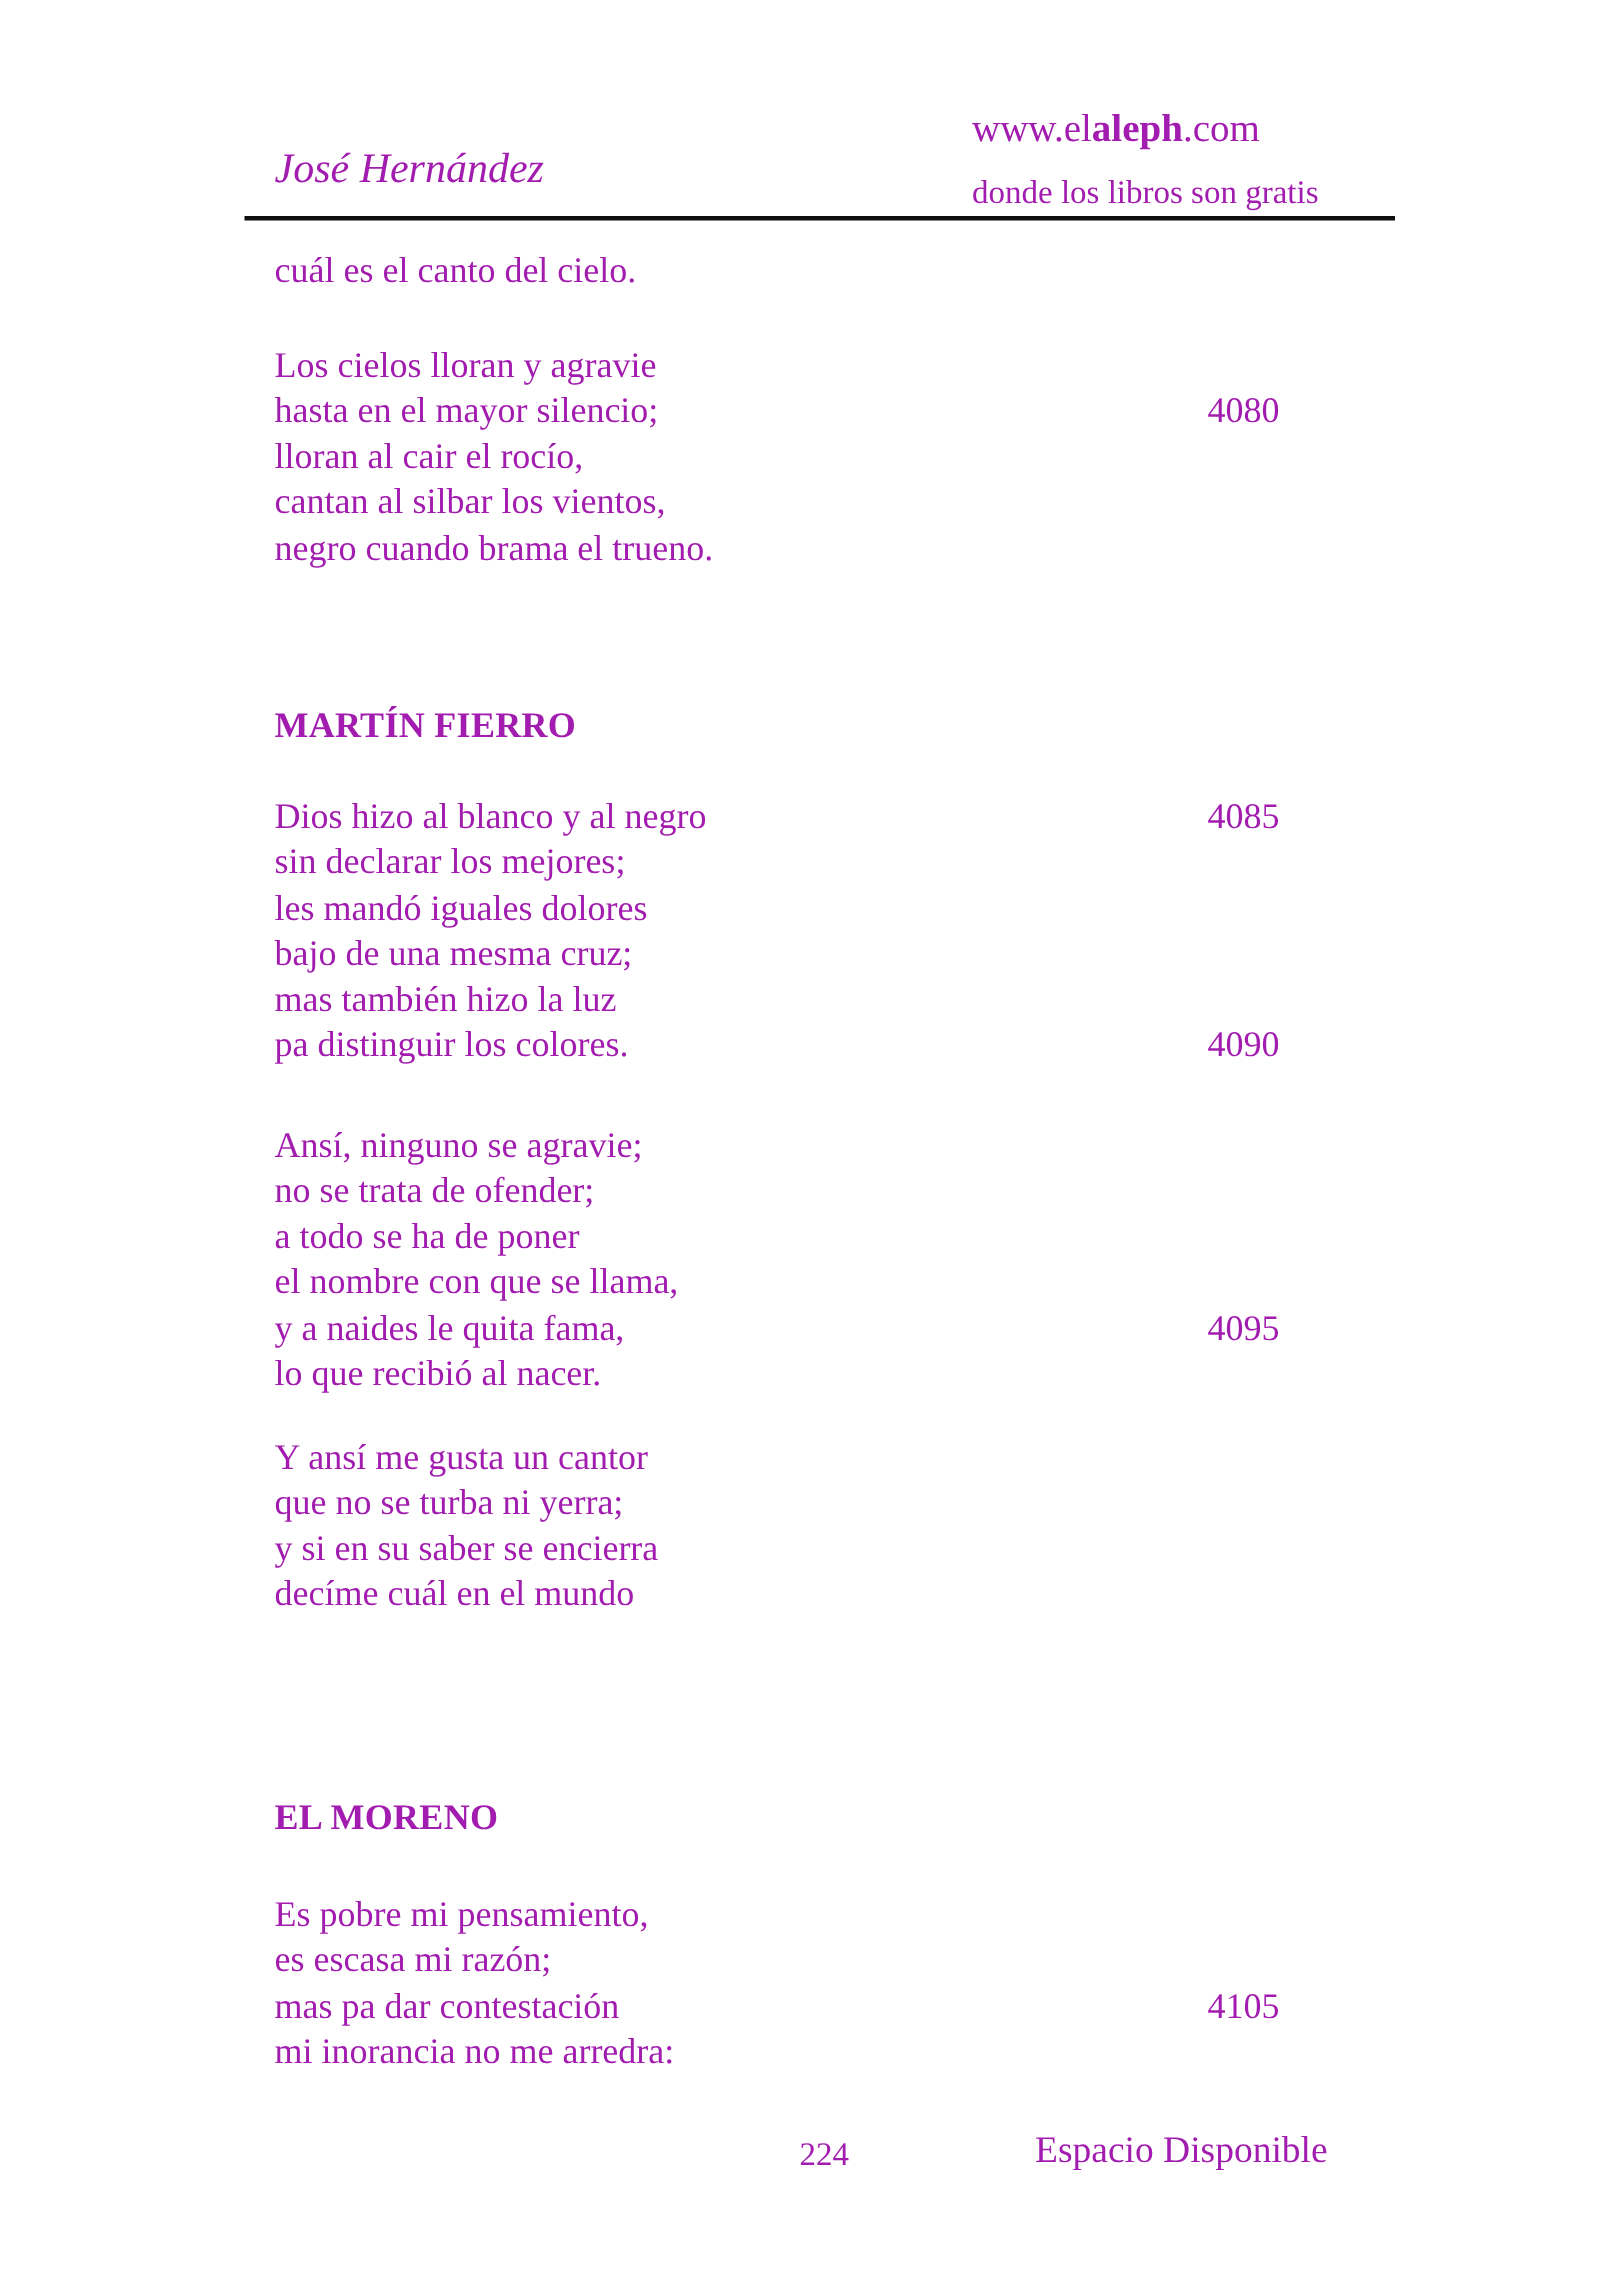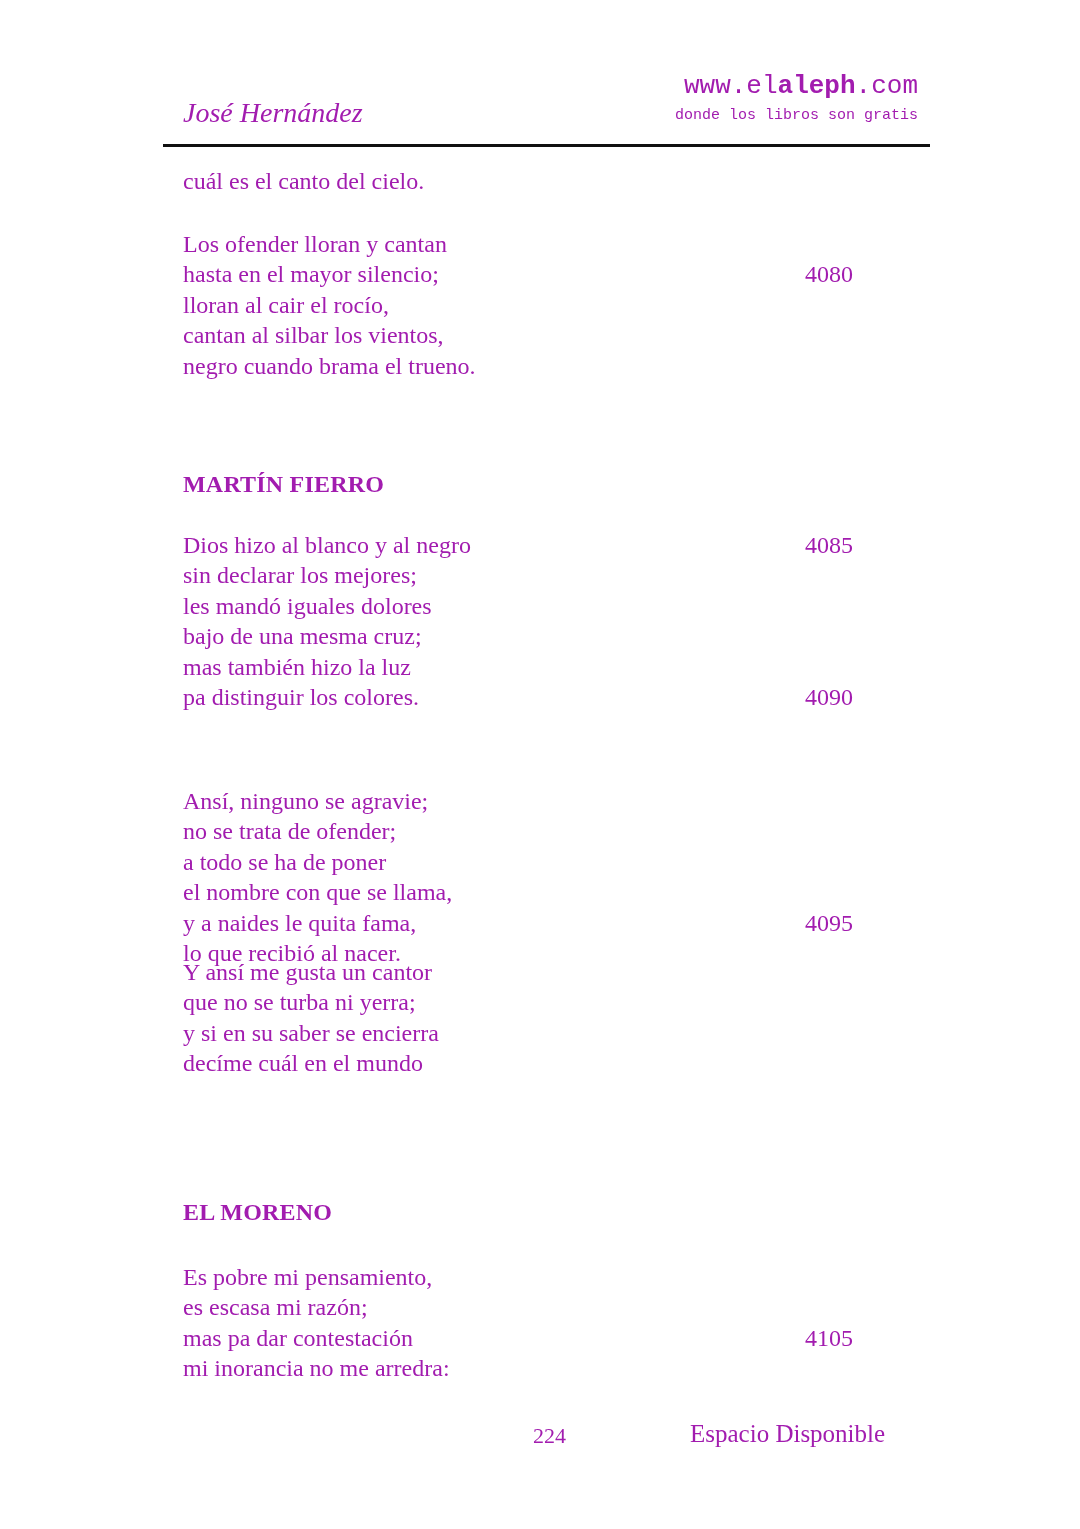--- a/index.html
+++ b/index.html
@@ -18,27 +18,26 @@
     top: 97px;
     font-size: 28px;
     font-style: italic;
     white-space: nowrap;
   }
   .site-block {
     position: absolute;
     left: 648px;
     top: 72px;
     width: 270px;
-    text-align: right;
+    text-align: left;
     white-space: nowrap;
-    font-family: Liberation Mono, monospace;
   }
   .site-line1 { font-size: 26px; line-height: 28px; }
   .site-line1 .bold { font-weight: bold; }
-  .site-line2 { font-size: 15px; line-height: 24px; margin-top: 4px; }
+  .site-line2 { font-size: 22px; line-height: 24px; margin-top: 16px; }
   .header-rule {
     position: absolute;
     left: 163px;
     top: 144px;
     width: 767px;
     height: 3px;
     background: #101010;
   }
   .poem-block {
     position: absolute;
@@ -89,39 +88,39 @@
     <div class="site-line2">donde los libros son gratis</div>
   </div>
 
   <div class="header-rule"></div>
 
   <div class="poem-block" style="top:166px">
     <div class="pline"><span>cuál es el canto del cielo.</span></div>
   </div>
 
   <div class="poem-block" style="top:229px">
-    <div class="pline"><span>Los ofender lloran y cantan</span></div>
+    <div class="pline"><span>Los cielos lloran y agravie</span></div>
     <div class="pline"><span>hasta en el mayor silencio;</span><span class="vnum">4080</span></div>
     <div class="pline"><span>lloran al cair el rocío,</span></div>
     <div class="pline"><span>cantan al silbar los vientos,</span></div>
     <div class="pline"><span>negro cuando brama el trueno.</span></div>
   </div>
 
   <div class="heading" style="top:471px">MARTÍN FIERRO</div>
 
   <div class="poem-block" style="top:530px">
     <div class="pline"><span>Dios hizo al blanco y al negro</span><span class="vnum">4085</span></div>
     <div class="pline"><span>sin declarar los mejores;</span></div>
     <div class="pline"><span>les mandó iguales dolores</span></div>
     <div class="pline"><span>bajo de una mesma cruz;</span></div>
     <div class="pline"><span>mas también hizo la luz</span></div>
     <div class="pline"><span>pa distinguir los colores.</span><span class="vnum">4090</span></div>
   </div>
 
-  <div class="poem-block" style="top:786px">
+  <div class="poem-block" style="top:749px">
     <div class="pline"><span>Ansí, ninguno se agravie;</span></div>
     <div class="pline"><span>no se trata de ofender;</span></div>
     <div class="pline"><span>a todo se ha de poner</span></div>
     <div class="pline"><span>el nombre con que se llama,</span></div>
     <div class="pline"><span>y a naides le quita fama,</span><span class="vnum">4095</span></div>
     <div class="pline"><span>lo que recibió al nacer.</span></div>
   </div>
 
   <div class="poem-block" style="top:957px">
     <div class="pline"><span>Y ansí me gusta un cantor</span></div>

